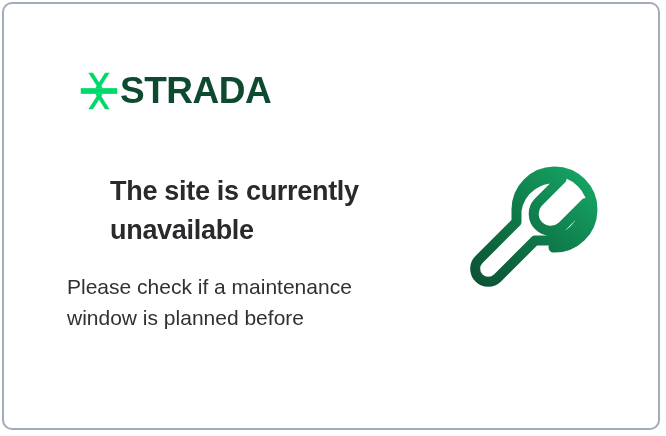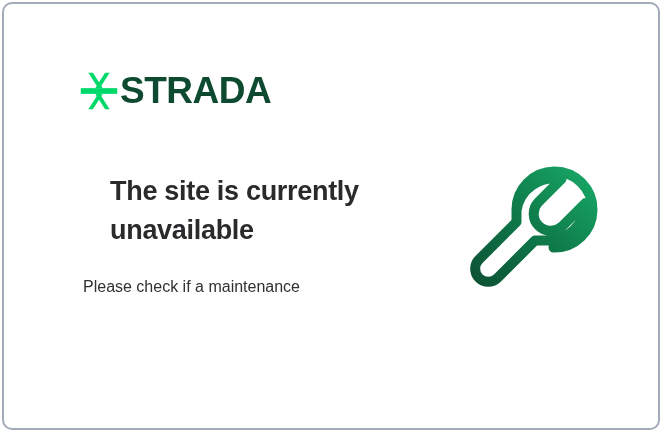--- a/index.html
+++ b/index.html
@@ -61,24 +61,24 @@
     font-weight: bold;
     line-height: 39px;
     color: #2a2a2d;
     letter-spacing: -0.3px;
     margin-left: 28px;
   }
 
   
   .bodycopy {
     position: absolute;
-    left: 79px;
+    left: 63px;
     top: 267px;
     width: 310px;
-    font-size: 16px;
+    font-size: 21px;
     font-weight: normal;
     line-height: 31px;
     color: #2f3133;
   }
   .bodycopy .line {
     display: block;
     white-space: nowrap;
   }
 
   
@@ -111,20 +111,21 @@
         <polygon points="66,98 78,98 52,57.5 40,57.5"></polygon>
       </g>
     </svg>
     <span class="brand-word">STRADA</span>
   </div>
 
   <h1 class="headline">The site is currently unavailable</h1>
 
   <div class="bodycopy">
     <span class="line">Please check if a maintenance</span>
+    <span class="line">window is planned before</span>
   </div>
 
   <svg class="wrench" viewBox="0 0 158 156" aria-hidden="true">
     <defs>
       <linearGradient id="wrenchGrad" x1="0" y1="1" x2="1" y2="0">
         <stop offset="0" stop-color="#0c5235"></stop>
         <stop offset="0.5" stop-color="#0f7a4a"></stop>
         <stop offset="1" stop-color="#17a866"></stop>
       </linearGradient>
     </defs>

